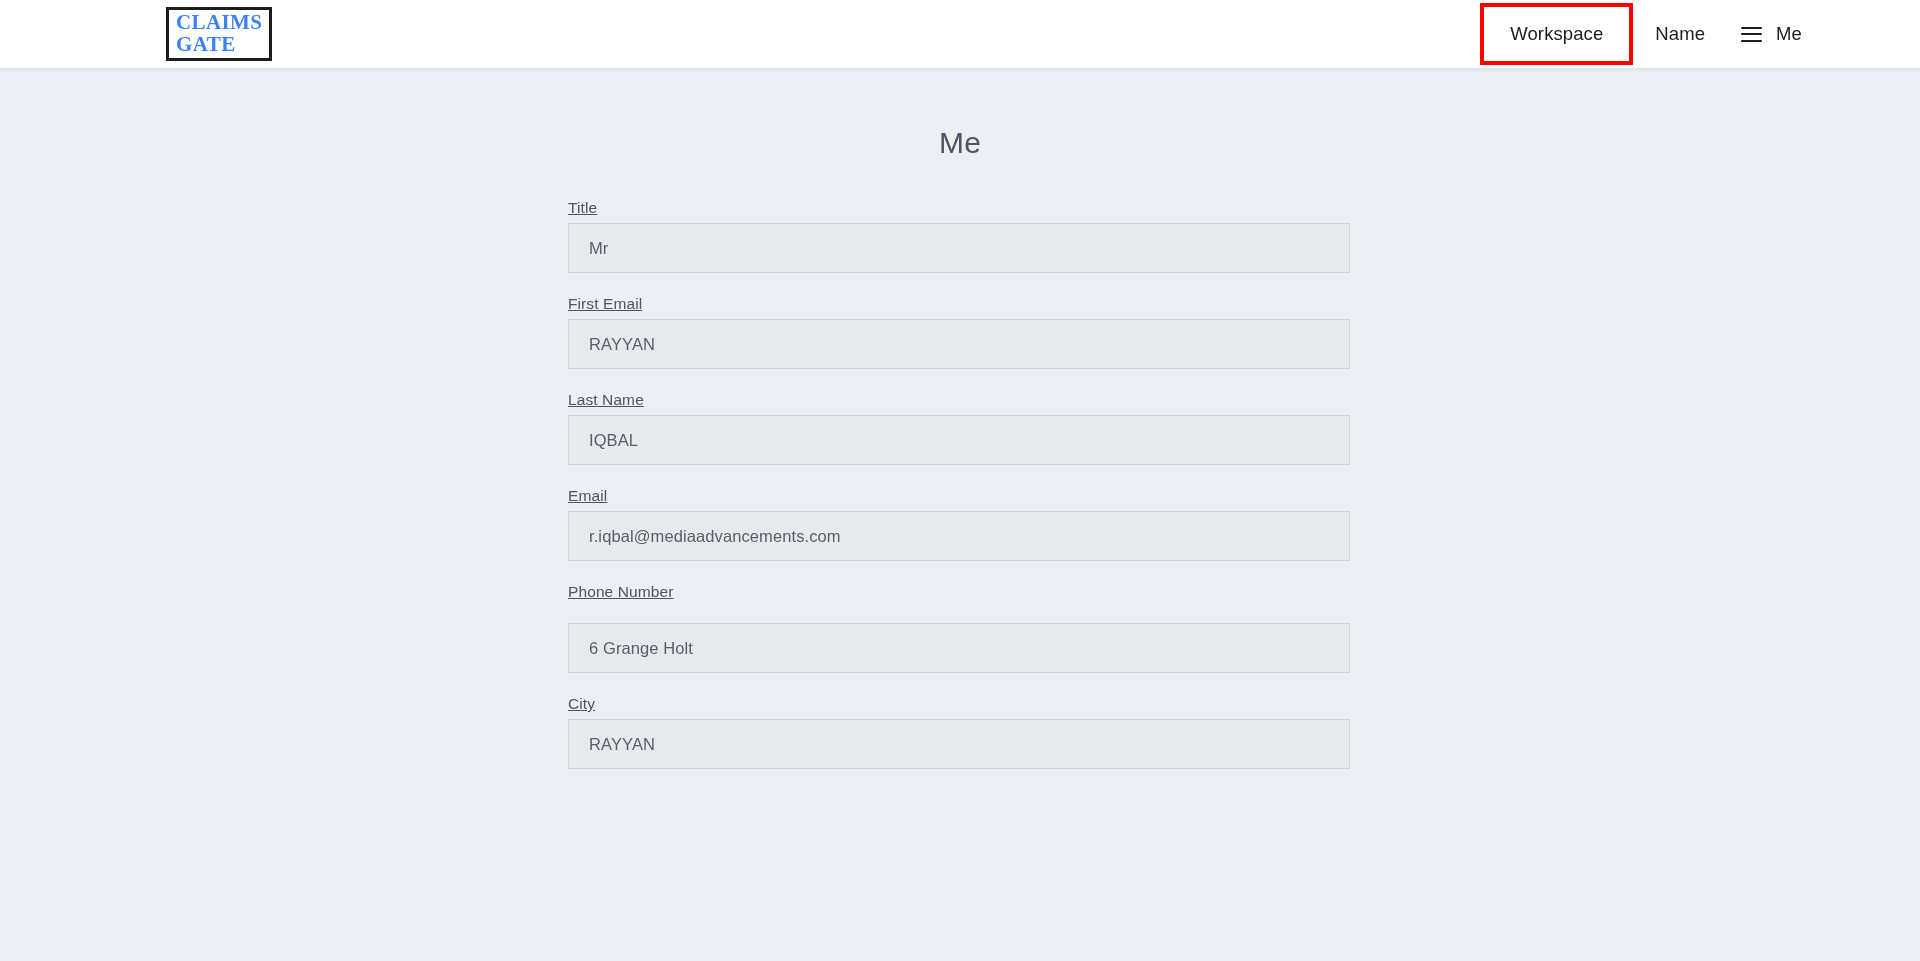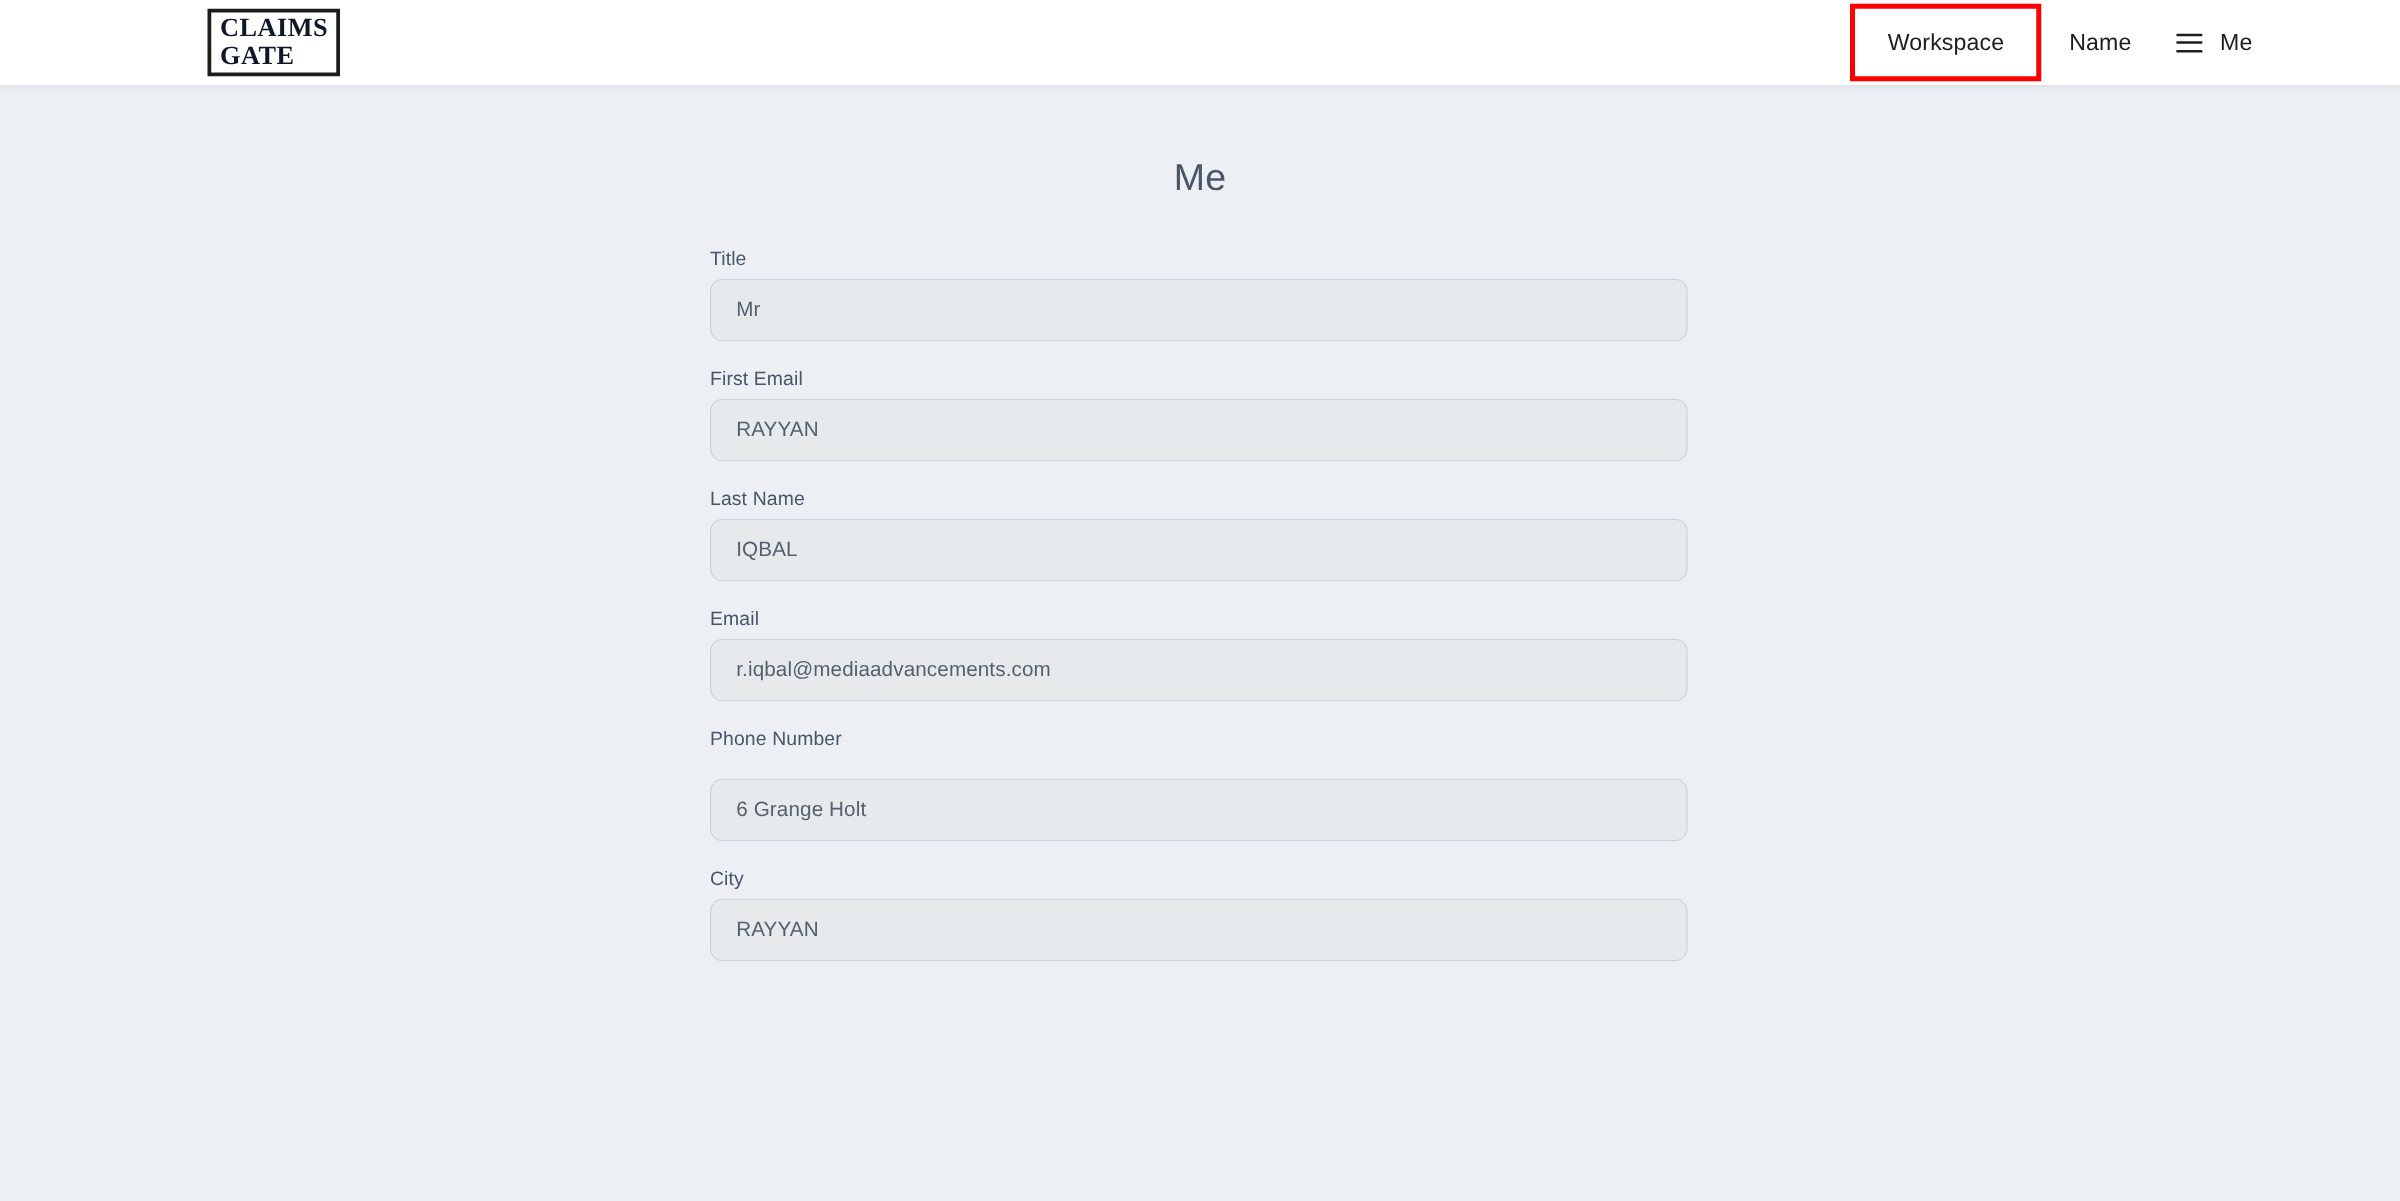--- a/index.html
+++ b/index.html
@@ -30,21 +30,21 @@
     align-items: center;
   }
   .logo-box {
     border: 3px solid #1c1c1c;
     padding: 2px 7px 3px 7px;
     line-height: 1.02;
     font-family: "Liberation Serif", serif;
     font-weight: bold;
     font-size: 21px;
     letter-spacing: 0.4px;
-    color: #0f172a;
+    color: #3b82f6;
     text-align: left;
   }
   .logo-line { display: block; }
 
   .nav-right {
     margin-left: auto;
     margin-right: 118px;
     display: flex;
     align-items: center;
     height: 58px;
@@ -109,27 +109,28 @@
     margin-left: 568px;
     padding-top: 39px;
   }
   .field { margin-bottom: 22px; }
   .field-label {
     display: block;
     font-size: 15.5px;
     color: #4a5568;
     margin-bottom: 6px;
     letter-spacing: 0.1px;
+    text-decoration: underline;
   }
   .field-input {
     width: 782px;
     height: 50px;
     background: #e7eaed;
     border: 1px solid #ced4da;
-    border-radius: 10px;
+    border-radius: 0;
     display: flex;
     align-items: center;
     padding: 0 20px;
     font-size: 16.5px;
     color: #56606b;
     letter-spacing: 0.1px;
   }
 </style>
 </head>
 <body>

